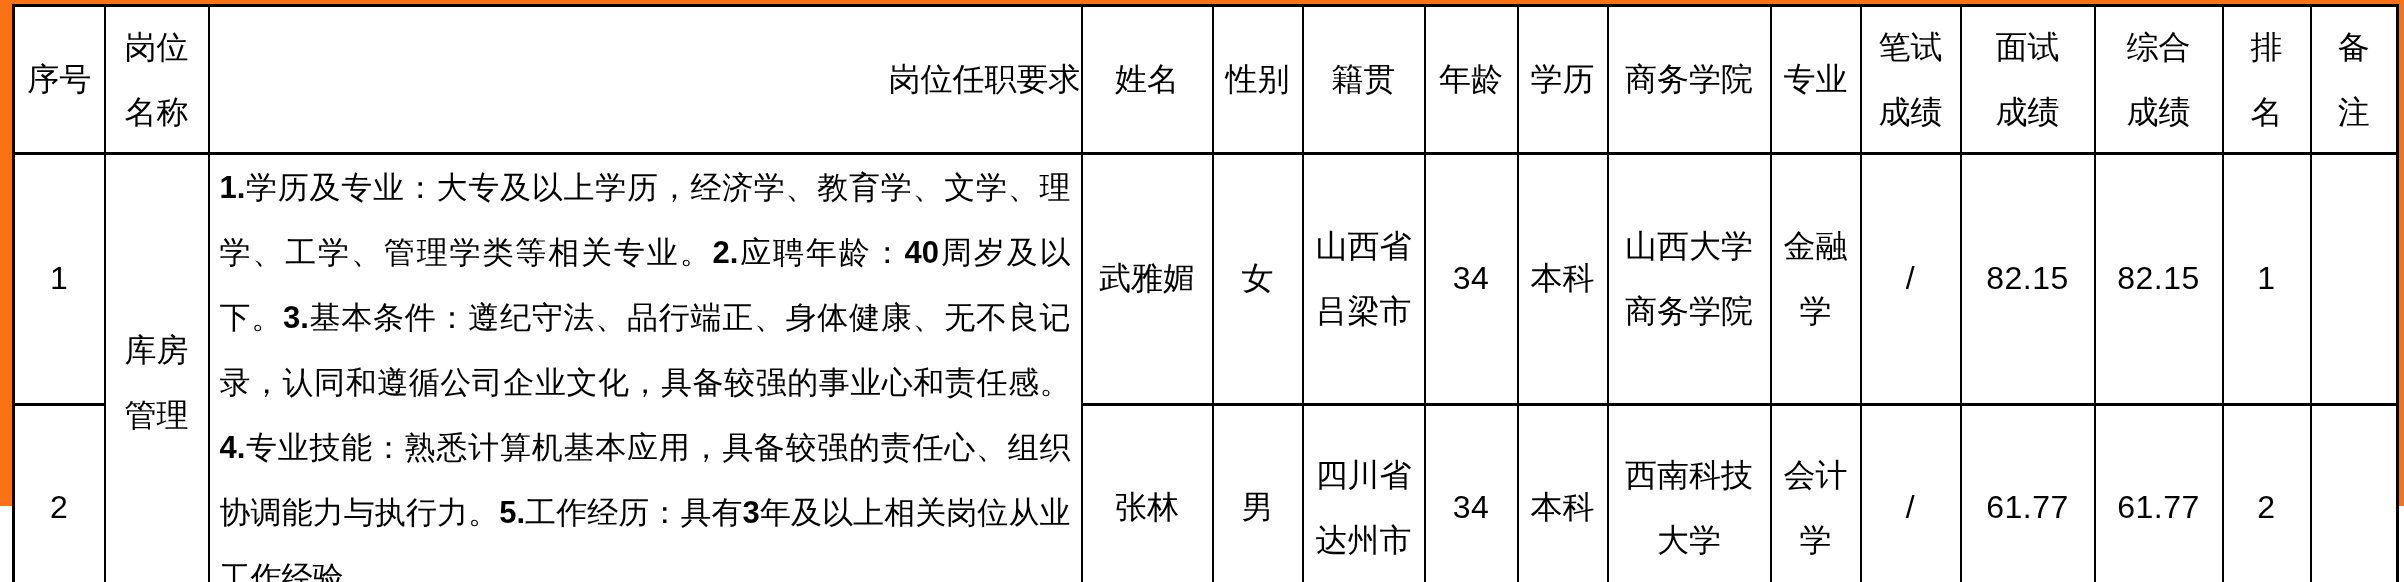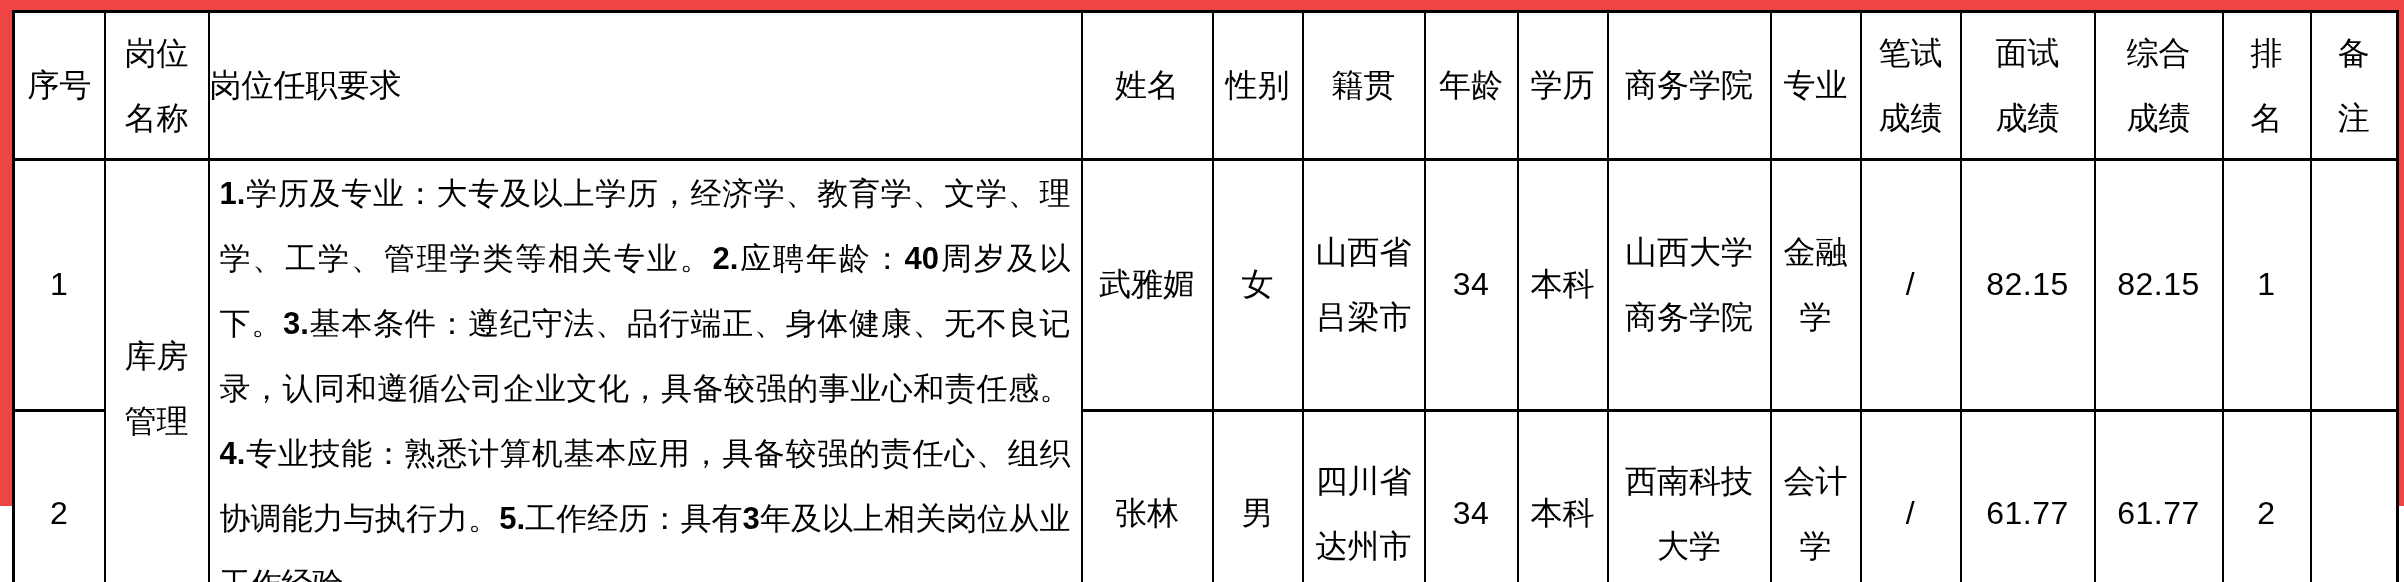--- a/index.html
+++ b/index.html
@@ -7,22 +7,22 @@
   body {
     width: 2404px;
     height: 582px;
     font-family: "Liberation Serif", "DejaVu Serif", serif;
     color: #000000;
     overflow: hidden;
   }
   .page {
     width: 2404px;
     height: 506px;
-    background: #ef4444;
-    padding: 10px 7px 10px 12px;
+    background: #f97316;
+    padding: 4px 7px 10px 12px;
   }
   table.score-table {
     border-collapse: collapse;
     table-layout: fixed;
     width: 2385px;
     height: 562px;
     background: #ffffff;
   }
   .score-table td, .score-table th {
     border: 2px solid #000000;
@@ -48,21 +48,21 @@
     font-size: 31px;
     line-height: 65px;
     white-space: normal;
     vertical-align: middle;
   }
   td.req-cell .n, .num {
     font-family: "Liberation Sans", "DejaVu Sans", sans-serif;
     font-weight: bold;
   }
   .num { font-size: 30px; letter-spacing: 0.5px; }
-  th.col-req { text-align: left; }
+  th.col-req { text-align: right; }
 </style>
 </head>
 <body>
 
 <div class="page">
   <table class="score-table">
     <colgroup>
       <col style="width:91px">
         <col style="width:104px">
         <col style="width:873px">

